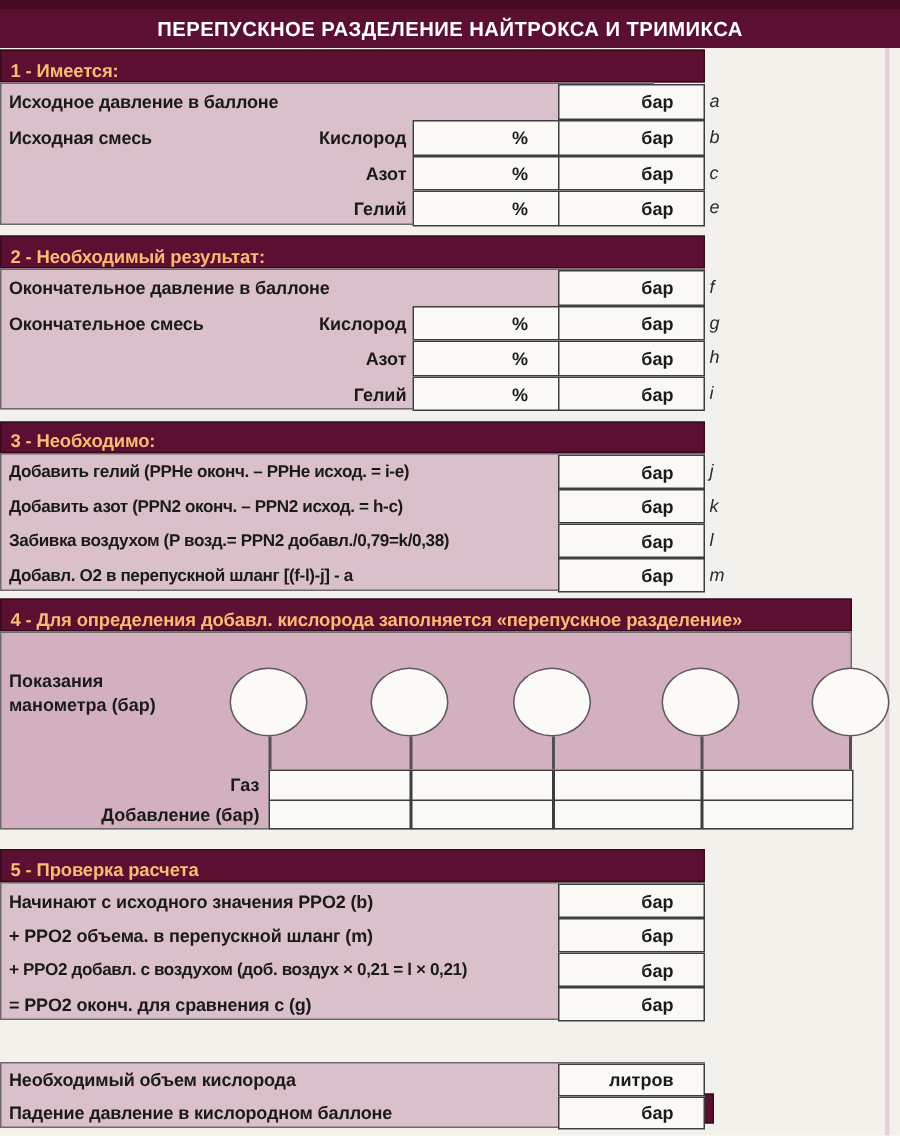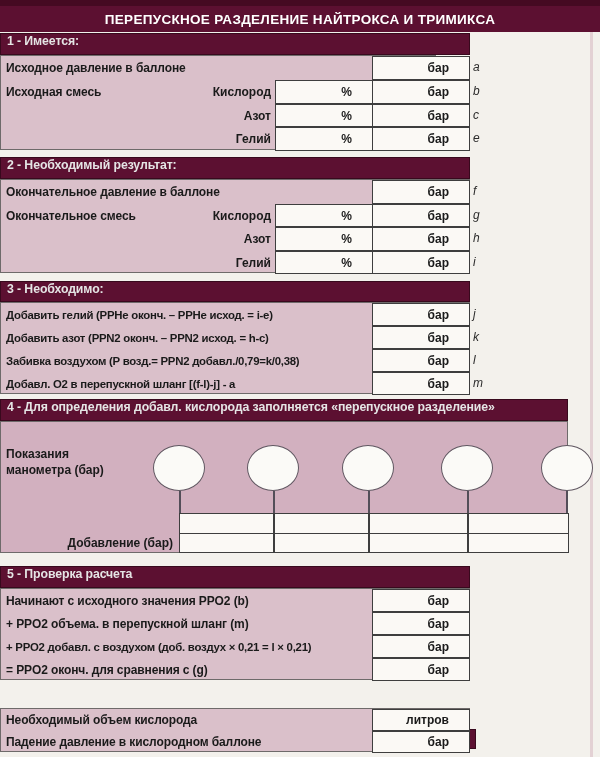--- a/index.html
+++ b/index.html
@@ -12,22 +12,22 @@
   .edge-artifact{position:absolute;left:590px;top:0;width:3px;height:757px;background:rgba(186,125,150,.28);}
   .titlebar{
     position:absolute;left:0;top:0;width:600px;height:32px;box-sizing:border-box;
     background:#5c1031;border-top:6px solid #450a22;
     display:flex;align-items:center;justify-content:center;
     color:#fff;font-weight:bold;font-size:13.5px;letter-spacing:.3px;
   }
   .hdr{
     position:absolute;left:0;box-sizing:border-box;
     background:#5c1031;border:1px solid #38091d;
-    display:flex;align-items:flex-start;
-    color:#e5e5e5;font-weight:bold;font-size:12.3px;
+    display:flex;align-items:flex-end;
+    color:#fdba74;font-weight:bold;font-size:12.3px;
     padding-left:6px;letter-spacing:-.1px;
   }
   .panel{
     position:absolute;left:0;box-sizing:border-box;
     background:#dac0ca;border:1px solid #6e6a6a;
   }
   .panel.s4{background:#d2b0bf;}
   .row{position:absolute;left:0;right:0;}
   .lbl{
     position:absolute;left:5px;top:0;bottom:0;display:flex;align-items:center;
@@ -226,20 +226,21 @@
     <div class="stem" style="left:466px"></div>
     <div class="stem" style="left:565px"></div>
 
     <div class="gtable">
       <div class="midline"></div>
       <div class="vdiv" style="left:93px"></div>
       <div class="vdiv" style="left:188px"></div>
       <div class="vdiv" style="left:287px"></div>
     </div>
 
+    <span class="gas-row-label" style="left:52px;top:91px;height:20px">Газ</span>
     <span class="gas-row-label" style="left:52px;top:111px;height:20px">Добавление (бар)</span>
   </div>
 
   <div class="hdr" style="top:566px;width:470px;height:22px">
     <span>5 - Проверка расчета</span>
   </div>
   <div class="panel" style="top:588px;width:470px;height:92px">
     <div class="row" style="top:0;height:23px">
       <span class="lbl">Начинают с исходного значения PPO2 (b)</span>
       <div class="cell unit-cell">

